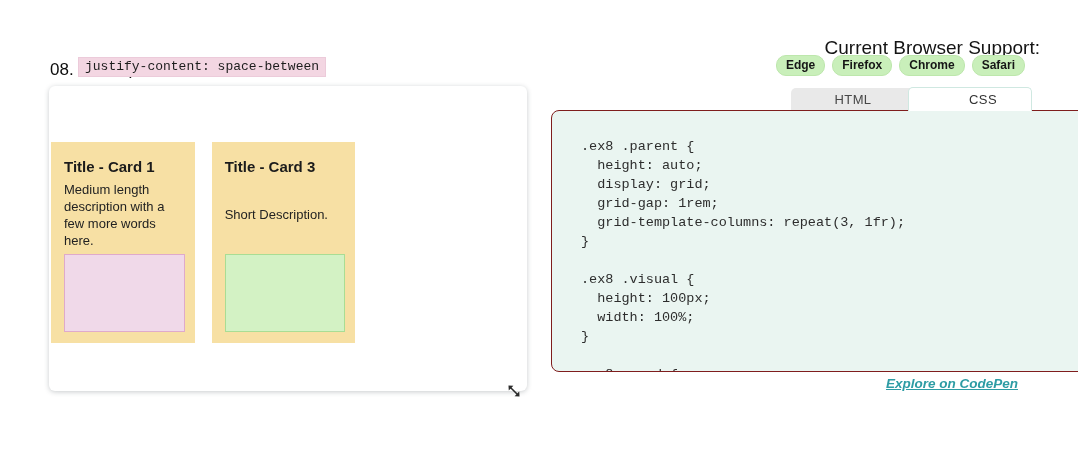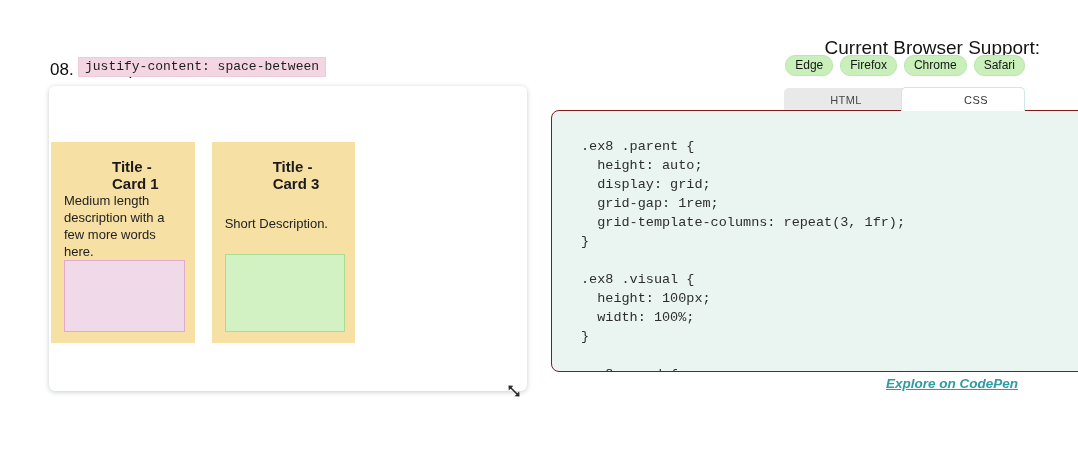--- a/index.html
+++ b/index.html
@@ -48,20 +48,21 @@
     gap: 7px;
   }
   .badge {
     background: #c9efba;
     border: 1px solid #bde7ac;
     border-radius: 10px;
     padding: 2px 9px 3px 9px;
     font-size: 12px;
     color: #161616;
     white-space: nowrap;
+    font-weight: bold;
   }
 
   
   .demo-panel {
     position: absolute;
     left: 49px; top: 86px;
     width: 478px; height: 305px;
     background: #ffffff;
     border-radius: 6px;
     box-shadow: 0 1px 5px rgba(40,50,60,0.25);
@@ -77,21 +78,20 @@
     background: #f7e0a4;
     height: 201px;
     padding: 16px 10px 11px 13px;
     display: flex;
     flex-direction: column;
   }
   .card-title {
     font-size: 15px;
     font-weight: 700;
     color: #1b1b1b;
-    margin-left: 48px;
   }
   .desc-wrap {
     flex: 1;
     display: flex;
     align-items: center;
   }
   .card-desc {
     font-size: 13px;
     line-height: 17px;
     color: #222222;
@@ -109,24 +109,25 @@
   }
 
   
   .tab {
     position: absolute;
     height: 23px;
     width: 124px;
     display: flex;
     align-items: center;
     justify-content: center;
-    font-size: 11px;
+    font-size: 13px;
     letter-spacing: 0.4px;
     border-radius: 5px 5px 0 0;
     cursor: pointer;
+    margin-left: 7px;
   }
   .tab-html {
     left: 784px; top: 88px;
     background: #e9e9e9;
     color: #474747;
   }
   .tab-css {
     left: 901px; top: 87px;
     height: 24px;
     background: #ffffff;

